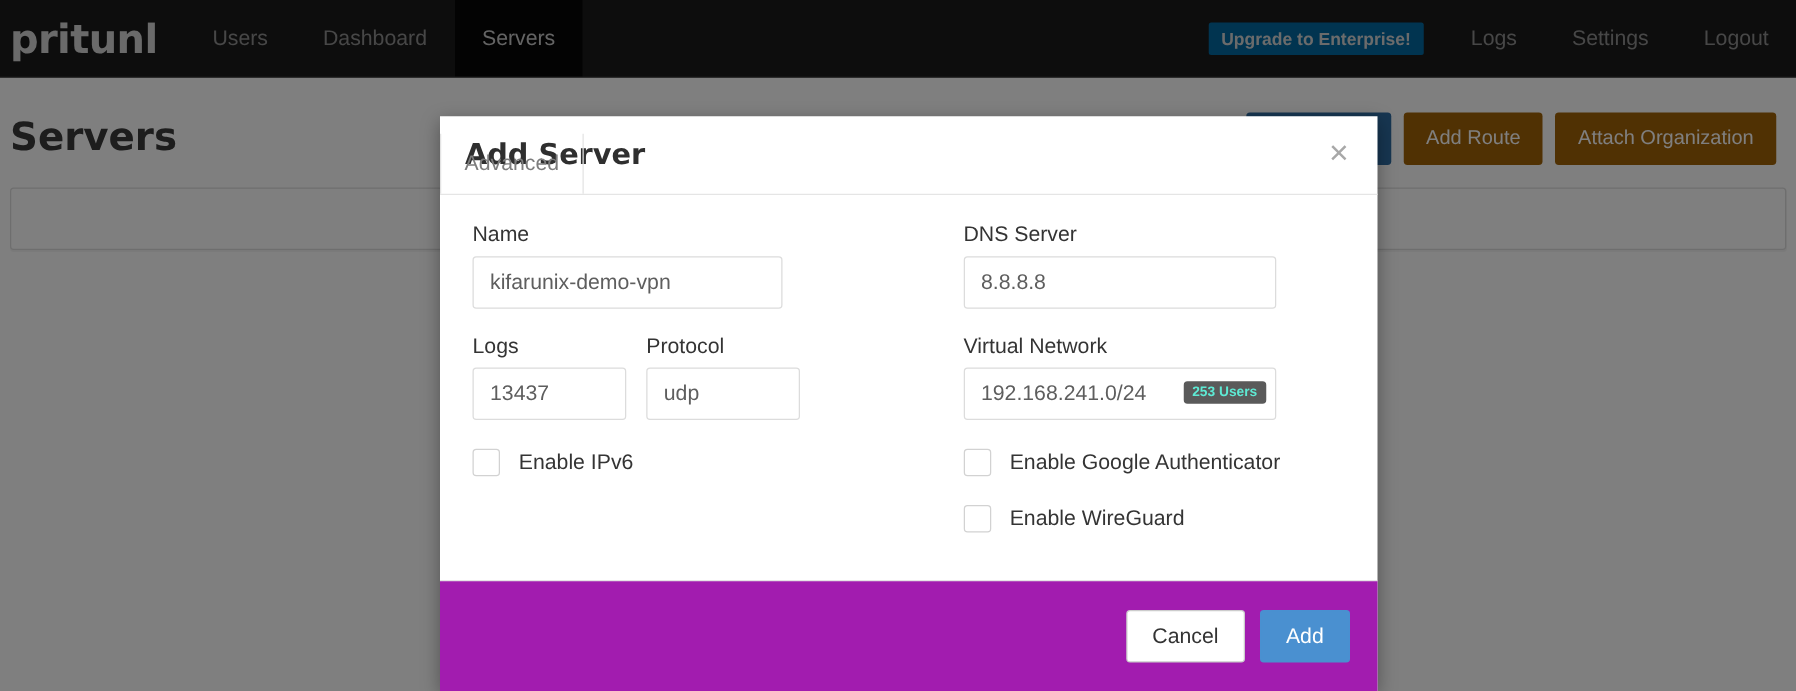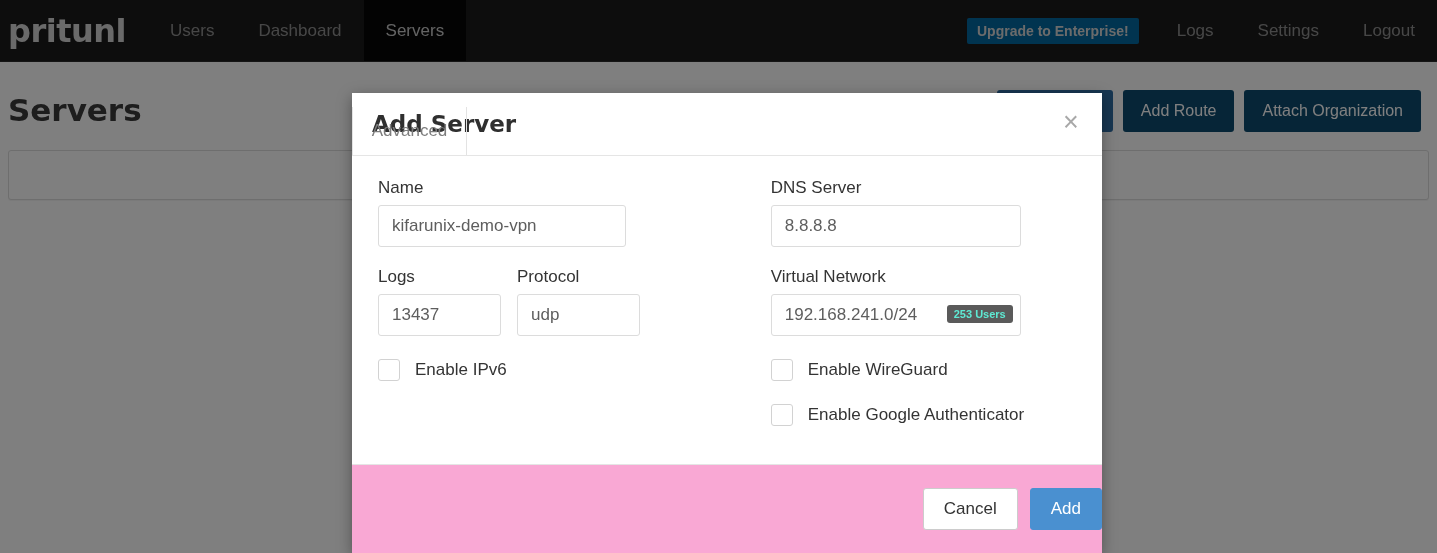--- a/index.html
+++ b/index.html
@@ -71,21 +71,21 @@
     position: absolute; top: 90px; right: 16px;
     display: flex; gap: 10px;
   }
   .btn-top {
     height: 42px;
     padding: 0 18px;
     border-radius: 3px;
     border: none;
     font-size: 16px;
     color: #ffffff;
-    background: #0c4a6e;
+    background: #a16207;
     cursor: pointer;
     display: flex; align-items: center;
     white-space: nowrap;
     font-family: "Liberation Sans", sans-serif;
   }
   .btn-top.primary { background: #2f6ca3; }
   .panel-empty {
     position: absolute;
     left: 8px; top: 150px;
     width: 1421px; height: 50px;
@@ -255,23 +255,24 @@
     margin-left: 15px;
     font-size: 17px;
     color: #343434;
     cursor: pointer;
   }
 
   .modal-footer {
     position: absolute;
     left: 0; bottom: 0;
     width: 750px; height: 89px;
-    background: #f9a8d4;
+    background: #a21caf;
     border-top: 1px solid #e5e5e5;
     display: flex; align-items: center; justify-content: flex-end;
+    padding-right: 22px;
     gap: 12px;
   }
   .btn {
     height: 42px;
     padding: 0 20px;
     border-radius: 3px;
     font-size: 17px;
     cursor: pointer;
     display: flex; align-items: center;
     font-family: "Liberation Sans", sans-serif;
@@ -367,25 +368,25 @@
     <div class="form-grid">
       <div class="col-left">
         <div class="chk-row">
           <div class="chk-box"></div>
           <span class="chk-label">Enable IPv6</span>
         </div>
       </div>
       <div class="col-right">
         <div class="chk-row">
           <div class="chk-box"></div>
-          <span class="chk-label">Enable WireGuard</span>
+          <span class="chk-label">Enable Google Authenticator</span>
         </div>
         <div class="chk-row">
           <div class="chk-box"></div>
-          <span class="chk-label">Enable Google Authenticator</span>
+          <span class="chk-label">Enable WireGuard</span>
         </div>
       </div>
     </div>
   </div>
 
   <div class="modal-footer">
     <button class="btn btn-cancel">Cancel</button>
     <button class="btn btn-add">Add</button>
   </div>
 </div>

